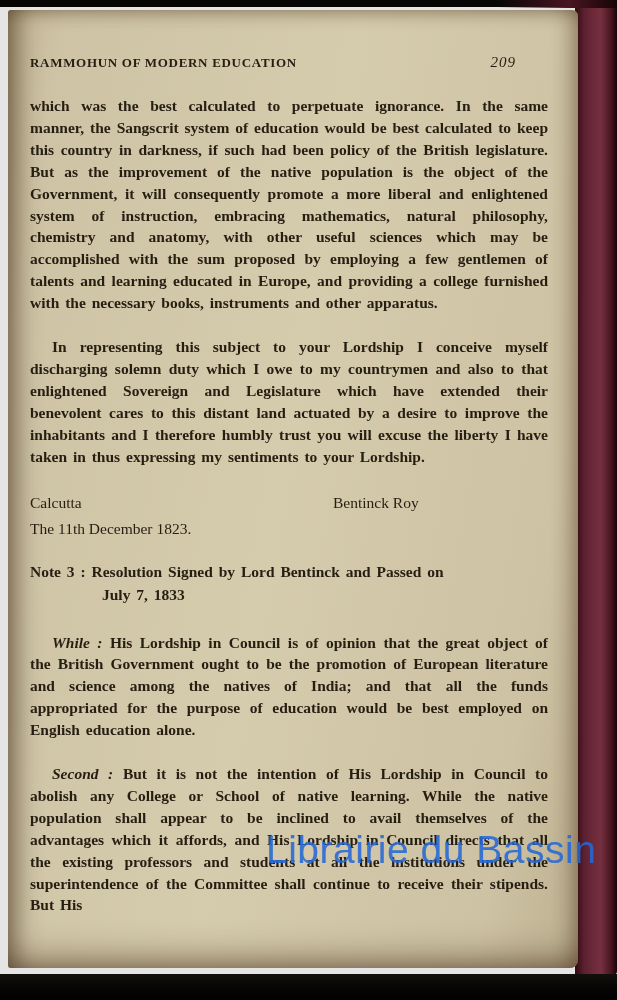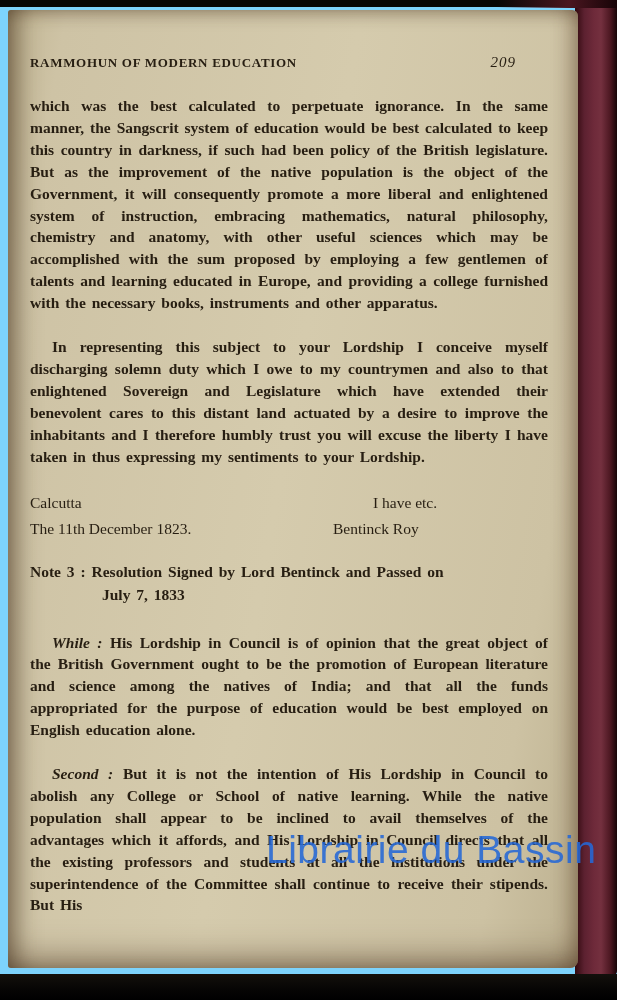--- a/index.html
+++ b/index.html
@@ -4,21 +4,21 @@
 <style>
   html, body {
     margin: 0;
     padding: 0;
     background: #000;
   }
   .photo {
     position: relative;
     width: 617px;
     height: 1000px;
-    background: #7dd3fc;
+    background: #e5e5e5;
     overflow: hidden;
     font-family: "Liberation Serif", serif;
   }
   
   .book-cover {
     position: absolute;
     top: 3px;
     right: 0;
     width: 42px;
     height: 972px;
@@ -146,21 +146,20 @@
       <p class="body-text no-indent">which was the best calculated to perpetuate ignorance. In the same manner, the Sangscrit system of education would be best calculated to keep this country in darkness, if such had been policy of the British legislature. But as the improvement of the native population is the object of the Government, it will consequently promote a more liberal and enlightened system of instruction, embracing mathematics, natural philosophy, chemistry and anatomy, with other useful sciences which may be accomplished with the sum proposed by employing a few gentlemen of talents and learning educated in Europe, and providing a college furnished with the necessary books, instruments and other apparatus.</p>
 
       <p class="body-text indent">In representing this subject to your Lordship I conceive myself discharging solemn duty which I owe to my countrymen and also to that enlightened Sovereign and Legislature which have extended their benevolent cares to this distant land actuated by a desire to improve the inhabitants and I therefore humbly trust you will excuse the liberty I have taken in thus expressing my sentiments to your Lordship.</p>
 
       <div class="signature">
         <div class="sig-left">
           <div>Calcutta</div>
           <div>The 11th December 1823.</div>
         </div>
         <div class="sig-right">
-          <div class="sig-closing">I have etc.</div>
           <div>Bentinck Roy</div>
         </div>
       </div>
 
       <div class="note-heading">
         <div>Note 3 : Resolution Signed by Lord Bentinck and Passed on</div>
         <div class="note-line2">July 7, 1833</div>
       </div>
 
       <p class="body-text indent"><i class="lead">While :</i>

